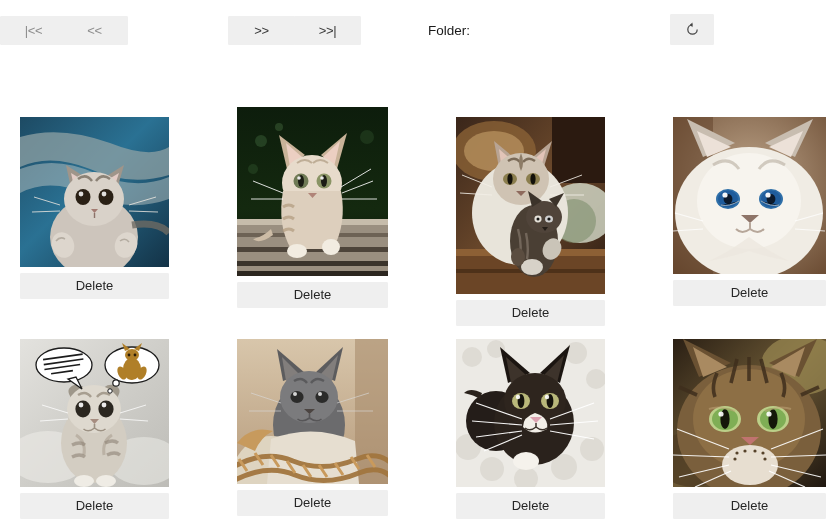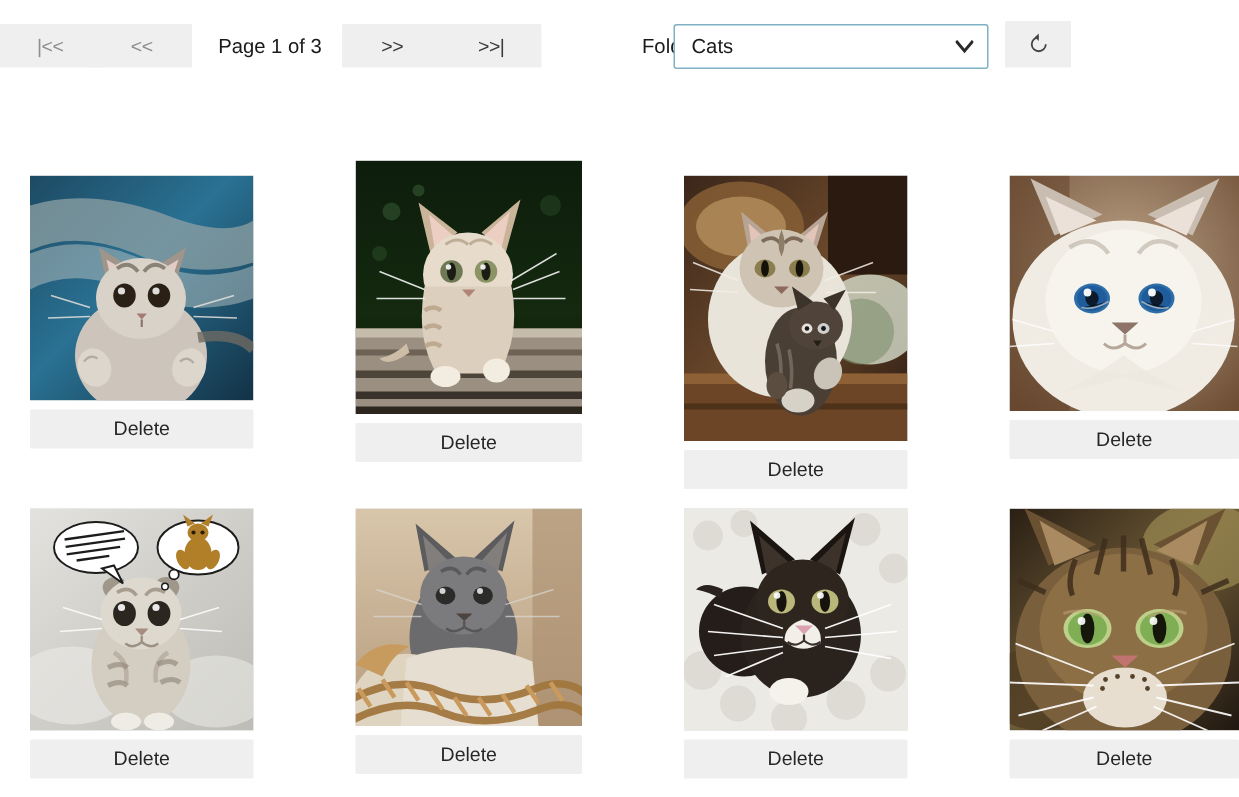--- a/index.html
+++ b/index.html
@@ -183,38 +183,27 @@
 </style>
 </head>
 <body>
 
 <div class="toolbar">
 
   <button id="btn-first" class="pager-btn">|&lt;&lt;</button>
 
   <button id="btn-prev" class="pager-btn">&lt;&lt;</button>
 
-  <div class="page-indicator">Page 1 of 3</div>
 
   <button id="btn-next" class="pager-btn enabled">&gt;&gt;</button>
 
   <button id="btn-last" class="pager-btn enabled">&gt;&gt;|</button>
 
   <div class="folder-label">Folder:</div>
 
-  <div class="folder-select-wrap">
-    <select class="folder-select">
-      <option>Cats</option>
-    </select>
-    <span class="select-arrow">
-      <svg width="12" height="10" viewBox="0 0 12 10">
-        <path d="M1 2 L6 8 L11 2" fill="none" stroke="#2a2a2a" stroke-width="2" stroke-linecap="square"></path>
-      </svg>
-    </span>
-  </div>
 
   <button id="btn-refresh">
     <span>
       <svg width="15" height="15" viewBox="0 0 16 16">
         <path d="M13 8 A5 5 0 1 1 8 3" fill="none" stroke="#444" stroke-width="1.3"></path>
         <path d="M8 0.4 L8 5.6 L5.2 3" fill="#444"></path>
       </svg>
     </span>
   </button>
 </div>

